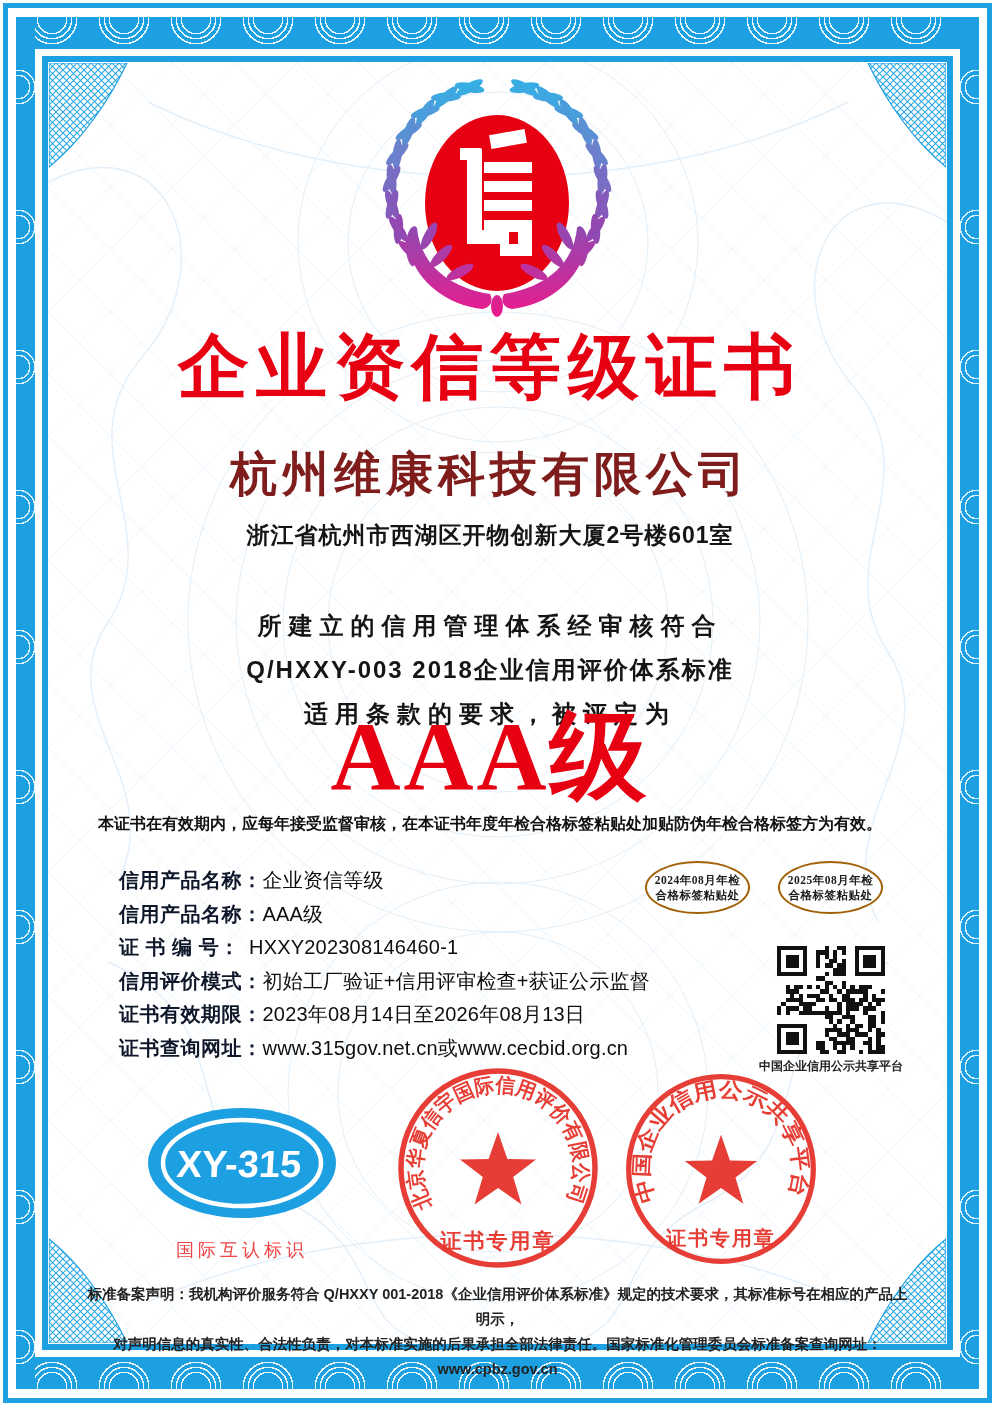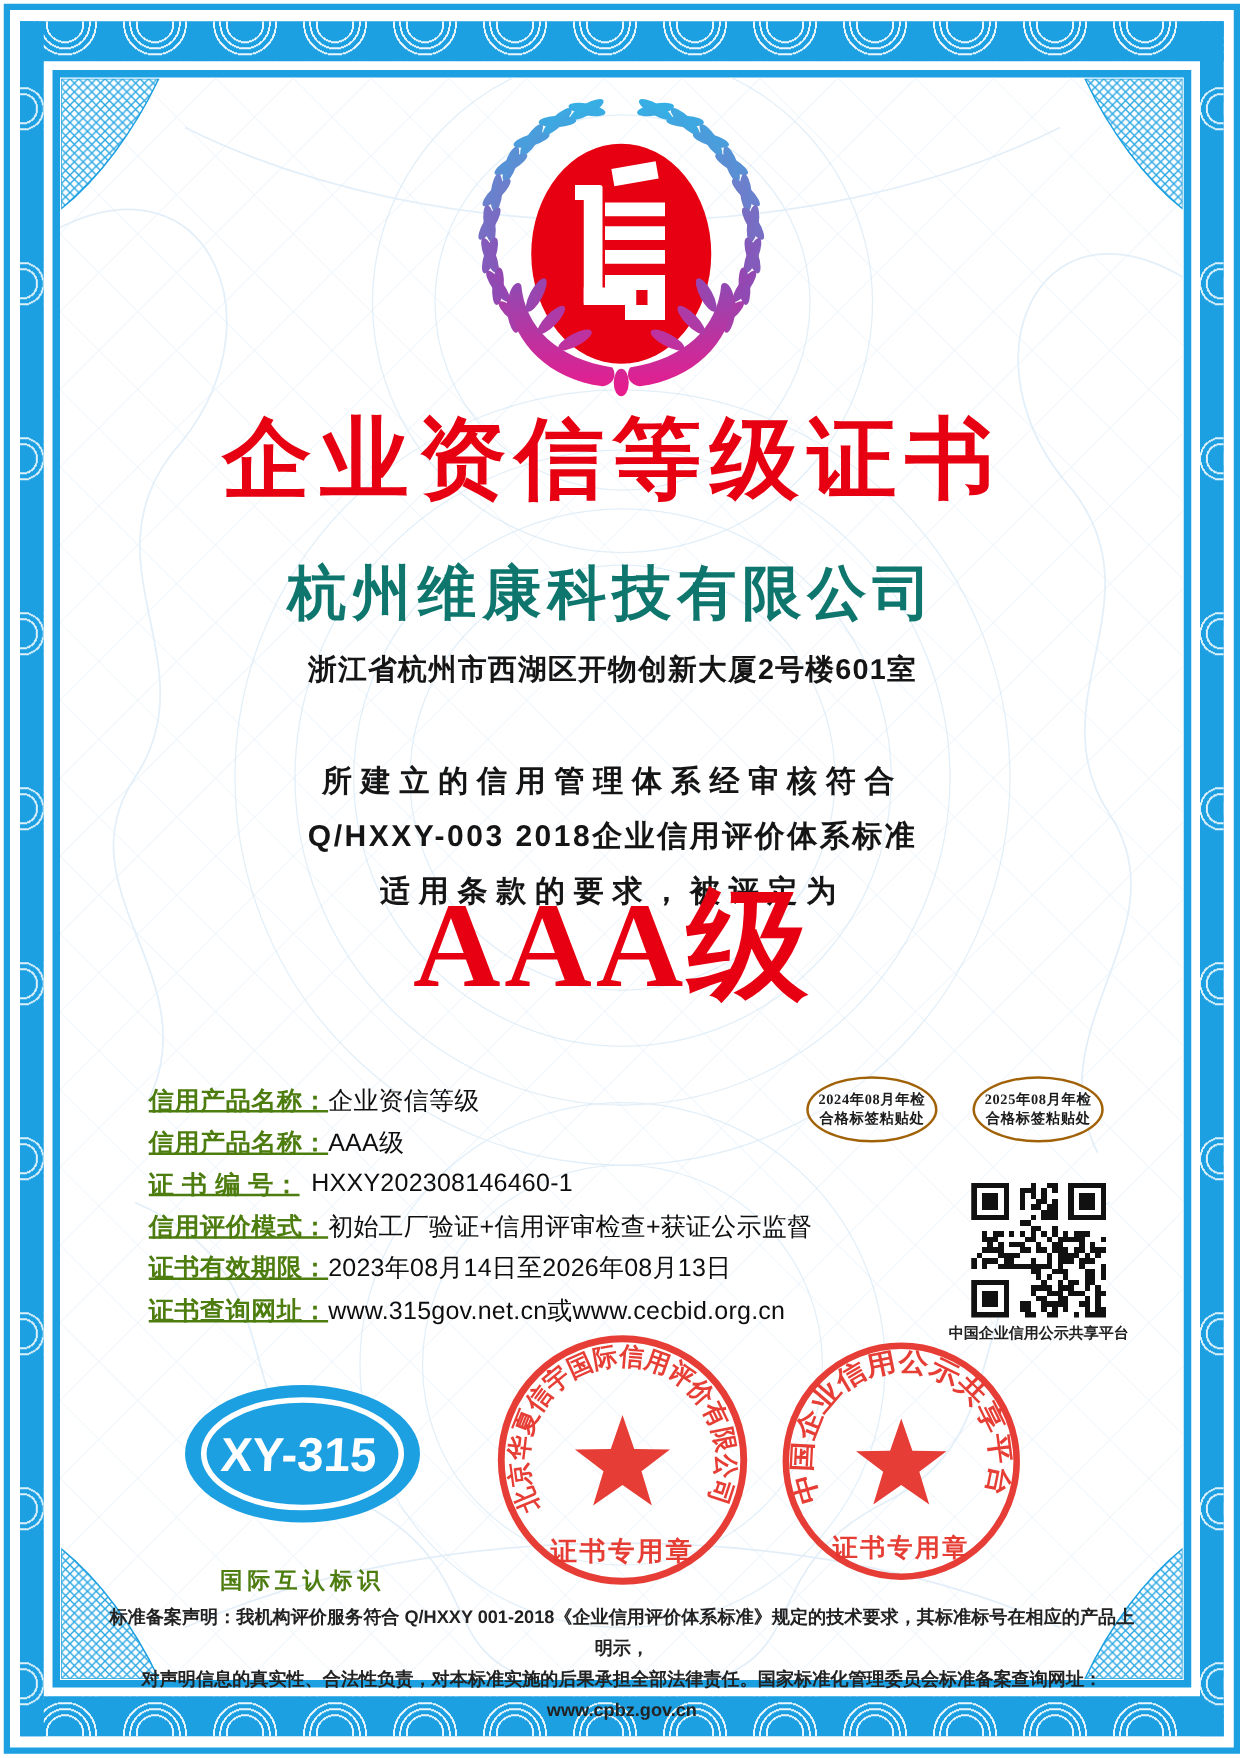--- a/index.html
+++ b/index.html
@@ -41,52 +41,52 @@
   .watermark{position:absolute;left:48px;top:62px;width:899px;height:1282px;pointer-events:none;}
 
   
   .abs{position:absolute;}
   .centered{left:0;right:15px;text-align:center;}
 
   .logo{left:372px;top:70px;width:250px;height:248px;}
 
   .cert-title{top:320px;font-size:71px;font-weight:900;color:var(--red);letter-spacing:7px;
     font-family:"Liberation Sans","DejaVu Sans",sans-serif;}
-  .company{top:443px;font-size:47px;font-weight:800;letter-spacing:5px;color:#0f766e;}
+  .company{top:443px;font-size:47px;font-weight:800;letter-spacing:5px;color:#7f1d1d;}
   .address{top:520px;font-size:23px;font-weight:600;color:#151515;letter-spacing:1px;}
 
   .statement{top:572px;font-size:24px;font-weight:600;color:#151515;line-height:44px;}
   .statement .s1{letter-spacing:7px;margin-top:32px;}
   .statement .s2{letter-spacing:2px;}
   .statement .s3{letter-spacing:7px;}
 
   .rating{top:692px;font-size:97px;font-weight:700;color:var(--red);letter-spacing:3px;
     font-family:"Liberation Serif","DejaVu Serif",serif;}
 
   .validity{top:814px;font-size:16px;font-weight:600;color:#101010;}
 
   .fields{left:119px;top:864px;width:560px;}
   .field-row{display:flex;align-items:center;height:33.5px;font-size:20px;}
-  .field-label{font-weight:800;color:#4d7c0f;letter-spacing:.5px;min-width:130px;white-space:pre;text-decoration:underline;}
+  .field-label{font-weight:800;color:#0f172a;letter-spacing:.5px;min-width:130px;white-space:pre;}
   .field-value{color:#0e0e0e;font-weight:500;letter-spacing:.2px;white-space:pre;}
 
   .annual-stamp{width:105px;height:53px;border:2px solid #a16207;border-radius:50%;
     display:flex;flex-direction:column;justify-content:center;align-items:center;background:rgba(255,255,255,.35);}
   .annual-stamp span{font-size:11.5px;line-height:15px;font-weight:700;color:#1c1c1c;
     font-family:"Liberation Serif","DejaVu Serif",serif;letter-spacing:.5px;}
   .stamp1{left:645px;top:861px;}
   .stamp2{left:778px;top:861px;}
 
   .qr{left:777px;top:946px;width:108px;height:108px;}
   .qr svg{display:block;width:100%;height:100%;}
   .qr-caption{left:735px;top:1058px;width:192px;text-align:center;font-size:12px;color:#222;font-weight:600;}
 
   .xy315{left:146px;top:1106px;width:192px;height:114px;}
   .xy315 svg{display:block;width:100%;height:100%;}
-  .xy315-caption{left:152px;top:1238px;width:180px;text-align:center;font-size:18px;letter-spacing:4px;color:#4d7c0f;font-weight:700;margin-top:14px;}
+  .xy315-caption{left:152px;top:1238px;width:180px;text-align:center;font-size:18px;letter-spacing:4px;color:#ef4444;font-weight:400;}
 
   .seal{position:absolute;}
   .seal svg{display:block;}
   .seal1{left:394px;top:1064px;width:208px;height:208px;}
   .seal2{left:622px;top:1070px;width:198px;height:198px;}
 
   .footer{left:82px;top:1282px;width:831px;text-align:center;font-size:14.5px;line-height:25px;
     color:#222;font-weight:600;}
 </style>
 </head>
@@ -232,20 +232,21 @@
   <div class="abs centered company">杭州维康科技有限公司</div>
   <div class="abs centered address">浙江省杭州市西湖区开物创新大厦2号楼601室</div>
 
   <div class="abs centered statement">
     <div class="s1">所建立的信用管理体系经审核符合</div>
     <div class="s2">Q/HXXY-003 2018企业信用评价体系标准</div>
     <div class="s3">适用条款的要求，被评定为</div>
   </div>
 
   <div class="abs centered rating">AAA级</div>
+  <div class="abs centered validity">本证书在有效期内，应每年接受监督审核，在本证书年度年检合格标签粘贴处加贴防伪年检合格标签方为有效。</div>
 
   <div class="abs fields">
     <div class="field-row">
       <span class="field-label">信用产品名称：</span>
       <span class="field-value">企业资信等级</span>
     </div>
     <div class="field-row">
       <span class="field-label">信用产品名称：</span>
       <span class="field-value">AAA级</span>
     </div>

